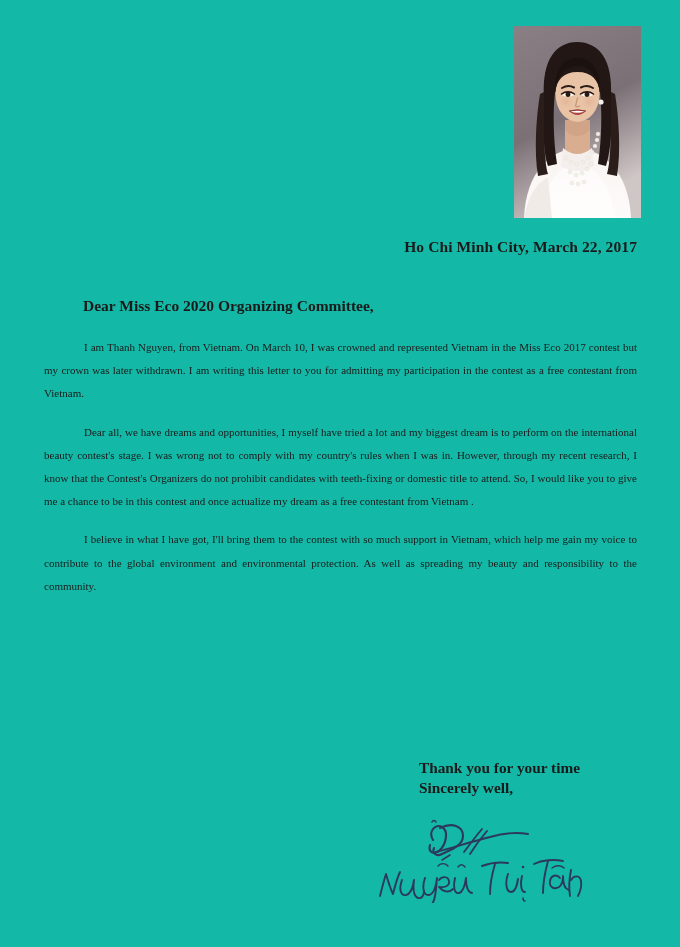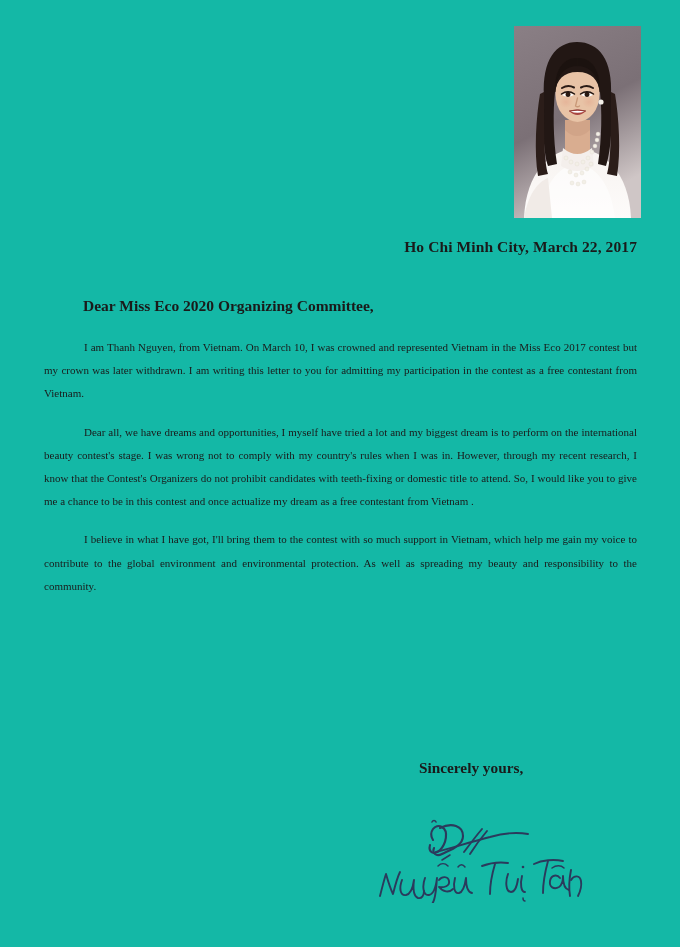--- a/index.html
+++ b/index.html
@@ -180,21 +180,22 @@
 
   <div class="salutation">Dear Miss Eco 2020 Organizing Committee,</div>
 
   <div class="body-block">
     <p class="para">I am Thanh Nguyen, from Vietnam. On March 10, I was crowned and represented Vietnam in the Miss Eco 2017 contest but my crown was later withdrawn. I am writing this letter to you for admitting my participation in the contest as a free contestant from Vietnam.</p>
     <p class="para">Dear all, we have dreams and opportunities, I myself have tried a lot and my biggest dream is to perform on the international beauty contest's stage. I was wrong not to comply with my country's rules when I was in. However, through my recent research, I know that the Contest's Organizers do not prohibit candidates with teeth-fixing or domestic title to attend. So, I would like you to give me a chance to be in this contest and once actualize my dream as a free contestant from Vietnam .</p>
     <p class="para">I believe in what I have got, I'll bring them to the contest with so much support in Vietnam, which help me gain my voice to contribute to the global environment and environmental protection. As well as spreading my beauty and responsibility to the community.</p>
   </div>
 
   <div class="closing">
-    <div>Sincerely yours,</div>
+    <div>Thank you for your time</div>
+    <div>Sincerely well,</div>
   </div>
 
   <div class="signature">
     <svg class="sig-svg" viewBox="0 0 230 95">
       <g fill="none" stroke="#2b3a5c" stroke-linecap="round" stroke-linejoin="round">
 
         <path d="M71 32 C66 24 73 15 80 19 C87 23 84 36 78 42 C72 48 66 44 68 37" stroke-width="2.1"></path>
         <path d="M78 20 C90 14 101 18 101 28 C101 38 88 42 80 46 C74 49 70 45 72 40" stroke-width="2.1"></path>
         <path d="M74 44 C90 40 108 34 128 29 C142 25 155 24 166 26" stroke-width="1.9"></path>
         <path d="M102 44 C108 36 114 28 120 21" stroke-width="1.9"></path>

